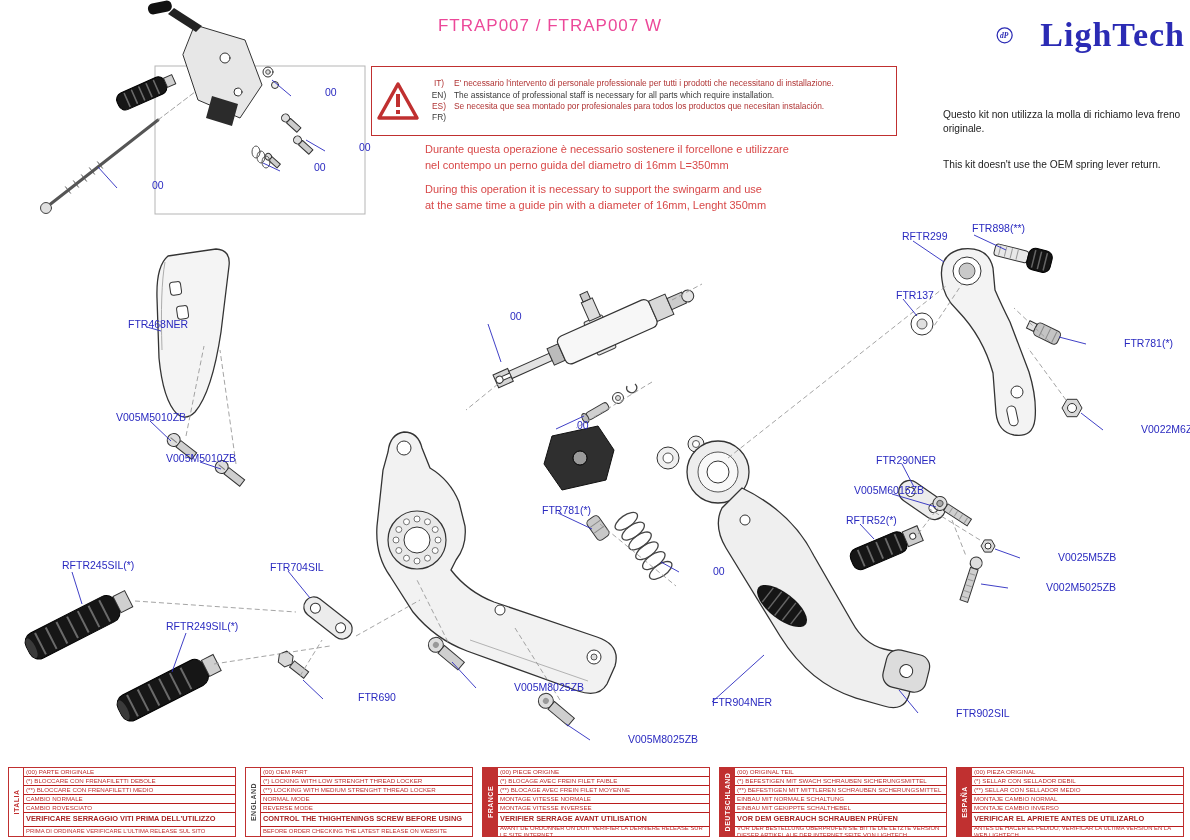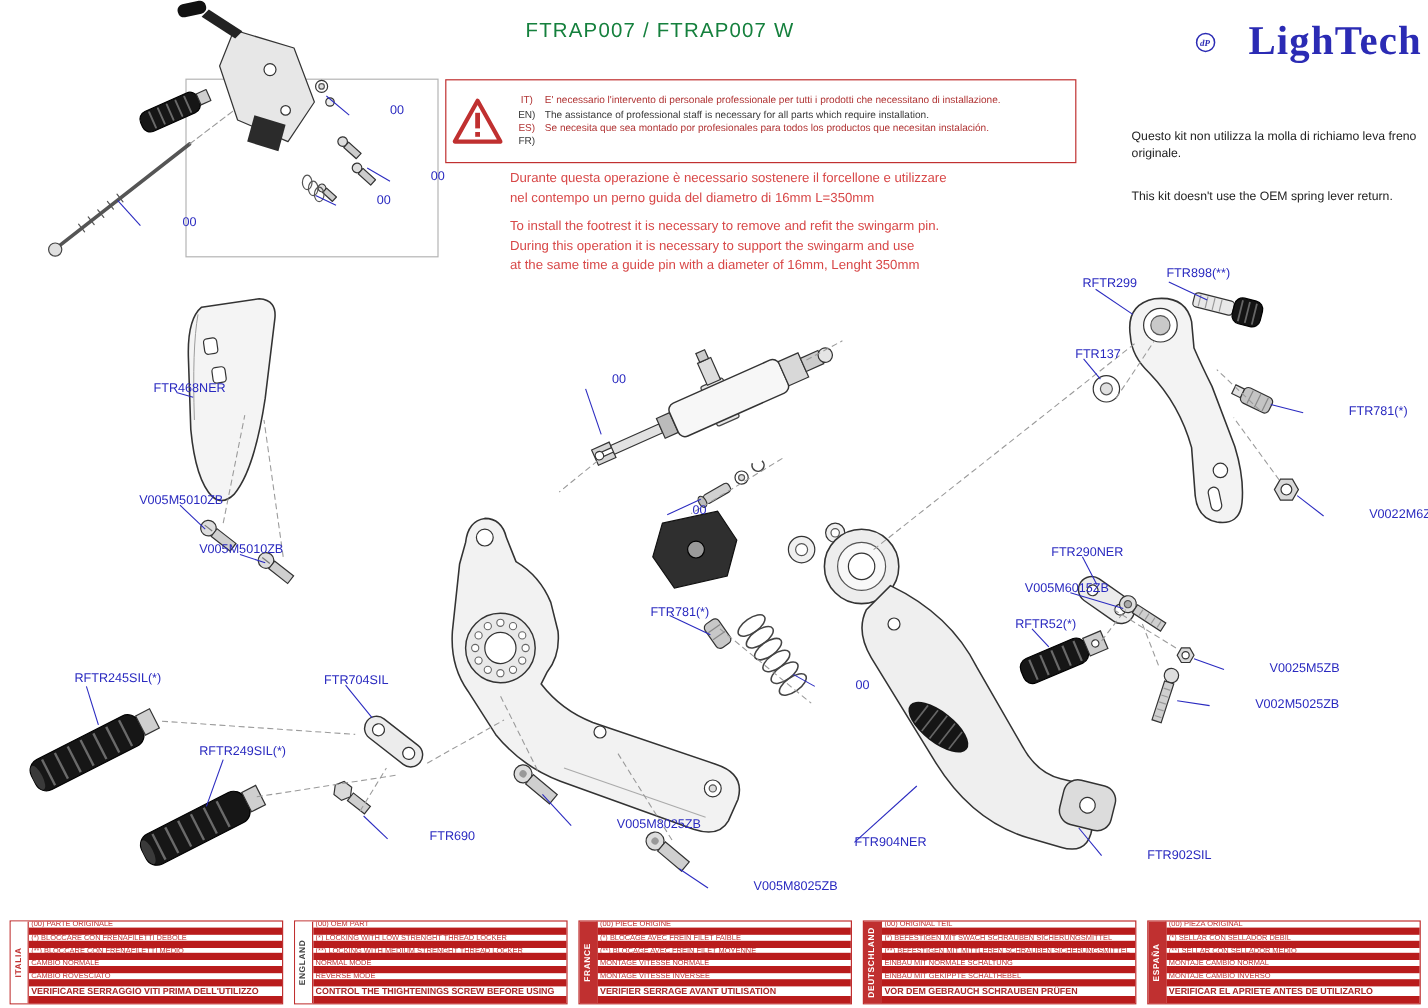--- a/index.html
+++ b/index.html
@@ -1,21 +1,21 @@
 <!DOCTYPE html>
 <html><head>
 <meta charset="utf-8">
 <style>
   html,body{margin:0;padding:0;background:#fff;}
   .page{position:relative;width:1190px;height:840px;background:#fff;overflow:hidden;
         font-family:"Liberation Sans",sans-serif;}
   svg.diagram{position:absolute;left:0;top:0;}
 
   .page-title{position:absolute;left:380px;top:16px;width:340px;text-align:center;
-              color:#15803d;font-size:17px;letter-spacing:1px;white-space:nowrap;}
+              color:#ec4899;font-size:17px;letter-spacing:1px;white-space:nowrap;}
 
   
   .logo{position:absolute;left:995px;top:6px;width:190px;height:58px;display:flex;align-items:center;gap:32px;}
   .logo .wordmark{color:#2b2bb4;font-family:"Liberation Serif",serif;font-weight:bold;
                   font-size:34px;letter-spacing:1px;margin-left:-6px;}
 
   
   .warnbox{position:absolute;left:371px;top:66px;width:524px;height:68px;
            border:1.5px solid #c03030;display:flex;align-items:center;background:#fff;}
   .warn-icon{flex:0 0 52px;display:flex;justify-content:center;}
@@ -37,21 +37,21 @@
   
   .plabel{position:absolute;color:#2a2ac0;font-size:10.5px;white-space:nowrap;line-height:11px;margin-left:36px;}
 
   
   .ftable{position:absolute;top:767px;height:70px;width:228px;border:1.5px solid #c03030;
           display:flex;background:#fff;box-sizing:border-box;}
   .ftab{flex:0 0 14px;border-right:1px solid #c03030;position:relative;}
   .ftab span{position:absolute;left:50%;top:50%;transform:translate(-50%,-50%) rotate(-90deg);
              font-size:7px;font-weight:bold;letter-spacing:.5px;white-space:nowrap;}
   .frows{flex:1;display:flex;flex-direction:column;min-width:0;}
-  .frow{border-bottom:6px solid #b91c1c;color:#c03030;font-size:6.2px;line-height:1.15;
+  .frow{border-bottom:1px solid #b91c1c;color:#c03030;font-size:6.2px;line-height:1.15;
         display:flex;align-items:center;padding:0 2px;height:8px;overflow:hidden;white-space:nowrap;}
   .frow.warn{height:13px;font-size:7.4px;font-weight:bold;color:#a82525;}
   .frow.web{flex:1;border-bottom:none;font-size:5.9px;white-space:normal;height:auto;}
 </style>
 </head>
 <body>
 
 <div class="page">
 
   <svg class="diagram" width="1190" height="840" viewBox="0 0 1190 840" aria-hidden="true">
@@ -450,21 +450,20 @@
       <div class="wrow">
         <span class="wlang">FR)</span>
       </div>
     </div>
   </div>
 
   <div class="redtext">
     <div>Durante questa operazione è necessario sostenere il forcellone e utilizzare</div>
     <div>nel contempo un perno guida del diametro di 16mm L=350mm</div>
     <div class="gap"></div>
-    <div>To install the footrest it is necessary to remove and refit the swingarm pin.</div>
     <div>During this operation it is necessary to support the swingarm and use</div>
     <div>at the same time a guide pin with a diameter of 16mm, Lenght 350mm</div>
   </div>
 
   <div class="sidenote">
     <div class="it">Questo kit non utilizza la molla di richiamo leva freno originale.</div>
     <div class="en">This kit doesn't use the OEM spring lever return.</div>
   </div>
 
   <span class="plabel" style="left:116px;top:180px">00</span>

